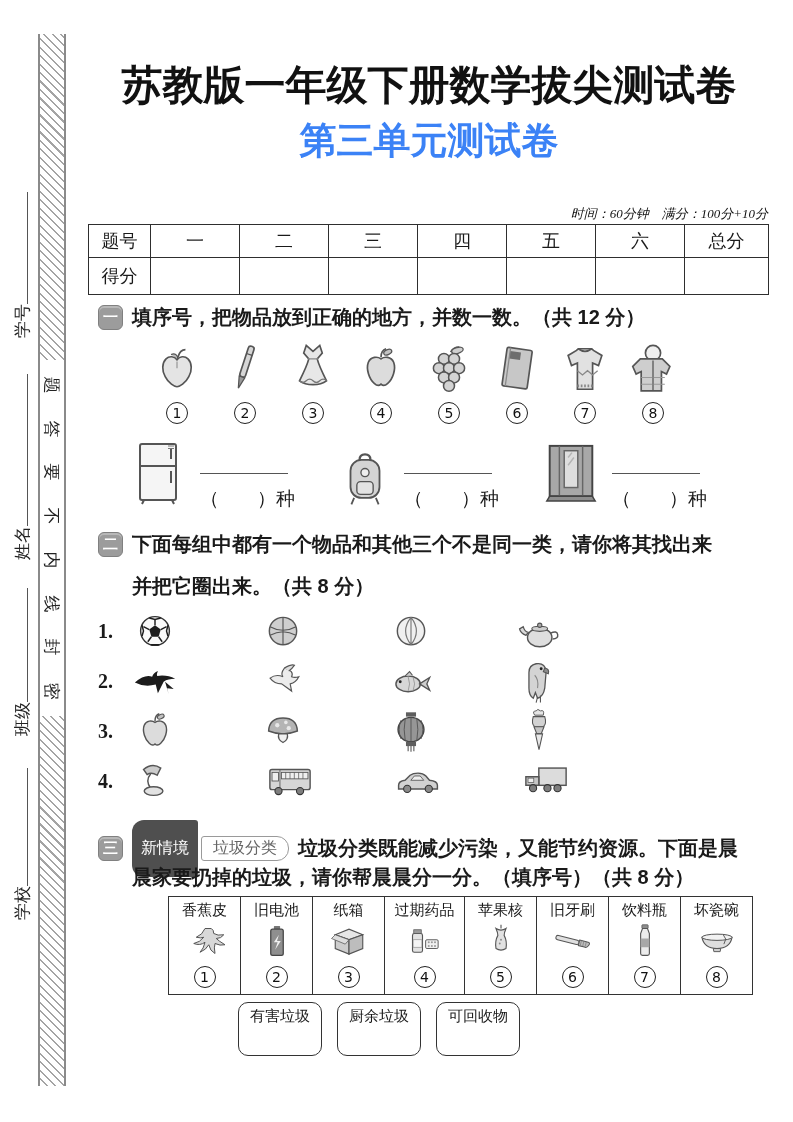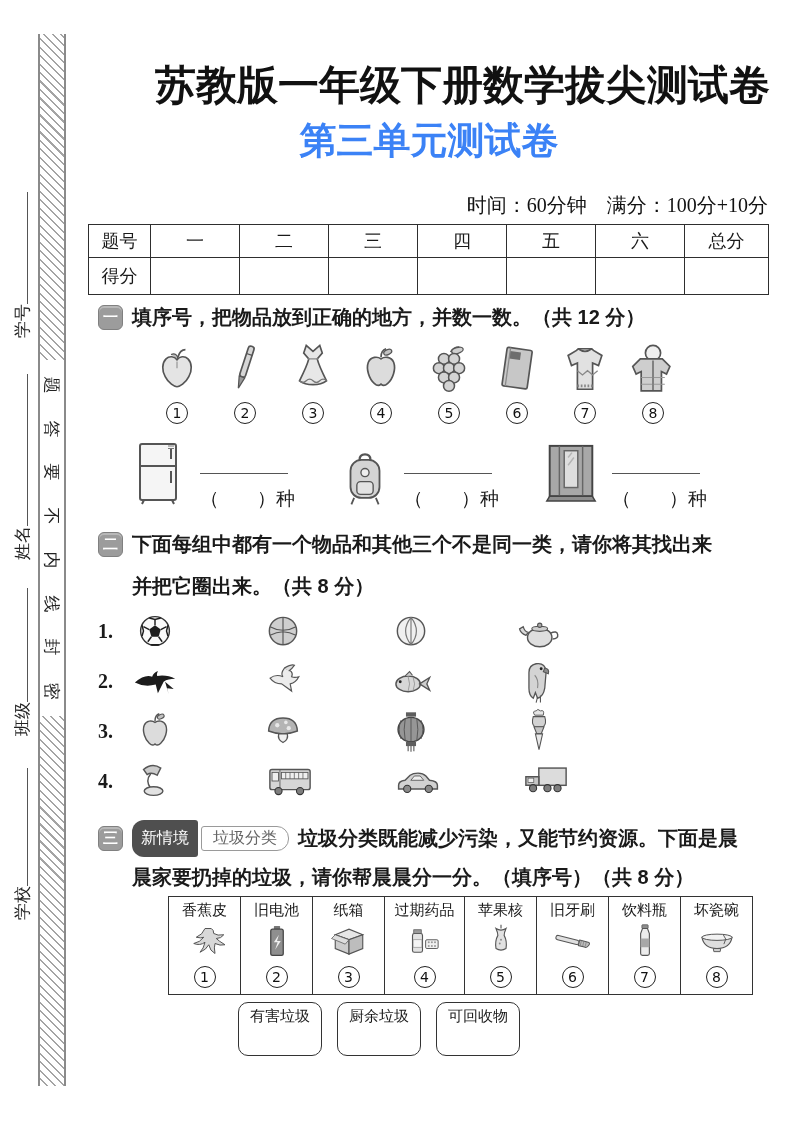--- a/index.html
+++ b/index.html
@@ -21,42 +21,42 @@
   .hatch-bottom { flex: 1; }
   .band-chars { display: flex; flex-direction: column; justify-content: space-between;
     height: 356px; padding: 4px 0; }
   .band-char { width: 24px; height: 42px; display: flex; align-items: center; justify-content: center;
     transform: rotate(90deg); font-size: 17px; font-family: "Liberation Serif", serif; color: #222; }
   .seal-label { position: absolute; left: 11px; transform-origin: 0 0; transform: rotate(-90deg);
     white-space: nowrap; font-size: 17px; font-family: "Liberation Serif", serif; color: #222; }
   .seal-label .ul { display: inline-block; border-bottom: 1.4px solid #555; height: 1em; vertical-align: baseline; }
   
   .content { position: absolute; left: 88px; top: 0; width: 682px; height: 100%; }
-  .title { position: absolute; top: 58px; width: 100%; text-align: right;
+  .title { position: absolute; top: 58px; width: 100%; text-align: center;
     font-family: "Liberation Serif", serif; font-weight: bold; font-size: 41px; color: #111; }
   .subtitle { position: absolute; top: 116px; width: 100%; text-align: center;
     font-family: "Liberation Serif", serif; font-weight: bold; font-size: 37px; color: #3b82f6; }
-  .meta { position: absolute; top: 192px; right: 2px;
-    font-family: "Liberation Serif", serif; font-size: 20px; color: #111; }
+  .meta { position: absolute; top: 205px; right: 2px;
+    font-family: "Liberation Serif", serif; font-size: 13px; color: #111; font-style: italic; }
   .score-table { position: absolute; top: 224px; left: 0; border-collapse: collapse; table-layout: fixed; }
   .score-table td { border: 1.6px solid #2e2e2e; text-align: center;
     font-family: "Liberation Serif", serif; font-size: 18px; }
   .score-table .hrow td { height: 33px; margin-top: 36px; }
   .score-table .srow td { height: 37px; }
   
   .q-header { position: absolute; left: 10px; display: flex; align-items: center; gap: 9px;
     font-weight: bold; font-size: 20px; white-space: nowrap; }
   .q-cont { position: absolute; left: 44px; font-weight: bold; font-size: 20px; white-space: nowrap; }
   .q-badge { flex: 0 0 auto; width: 25px; height: 25px; background: #9c9c9c;
     border: 1px solid #808080; border-radius: 6px; color: #fff; font-size: 15px; font-weight: bold;
     display: inline-flex; align-items: center; justify-content: center;
     box-shadow: inset 0 2px 0 #b8b8b8; }
   .q-text { font-weight: bold; }
   .tag-dark { background: #4f4f4f; color: #fff; font-size: 16px; font-weight: normal;
-    padding: 8px 9px; border-radius: 12px 3px 3px 12px; }
+    padding: 18px 9px; border-radius: 12px 3px 3px 12px; }
   .tag-light { border: 1px solid #9a9a9a; color: #666; font-size: 16px; font-weight: normal;
     padding: 1px 11px; border-radius: 3px 12px 12px 3px; margin-left: -6px;
     font-family: "Liberation Serif", serif; }
   
   .circled { width: 22px; height: 22px; border: 1.4px solid #222; border-radius: 50%;
     display: inline-flex; align-items: center; justify-content: center;
     font-size: 14px; font-family: "DejaVu Sans", sans-serif; color: #111; }
   
   .q1-items { position: absolute; top: 340px; left: 62px; width: 530px;
     display: flex; justify-content: space-between; }

